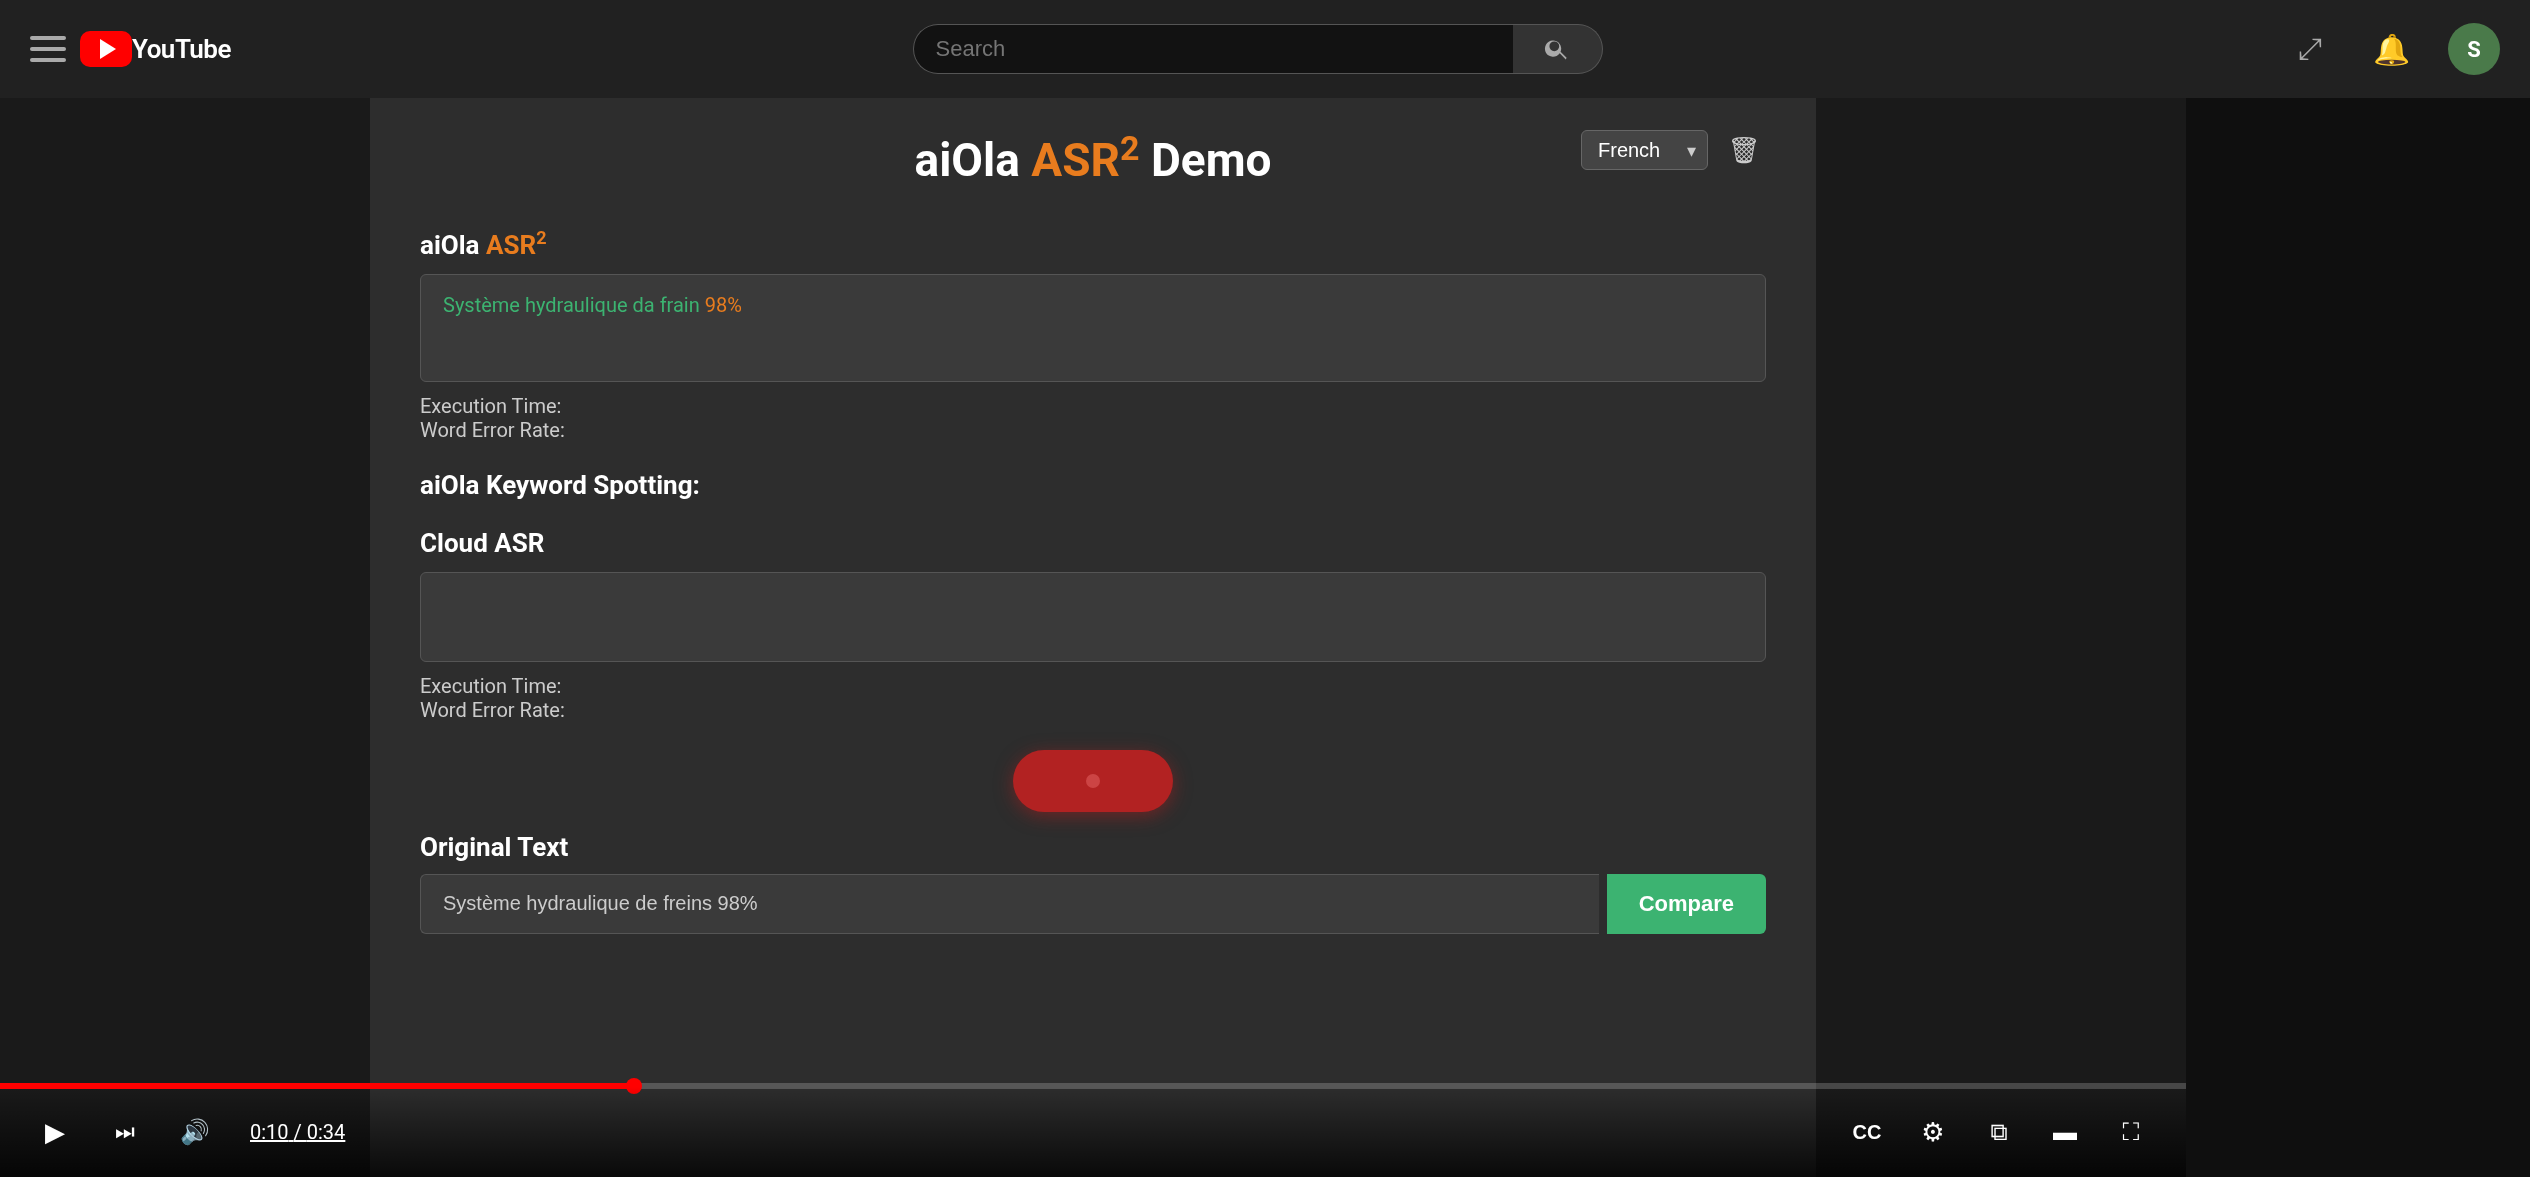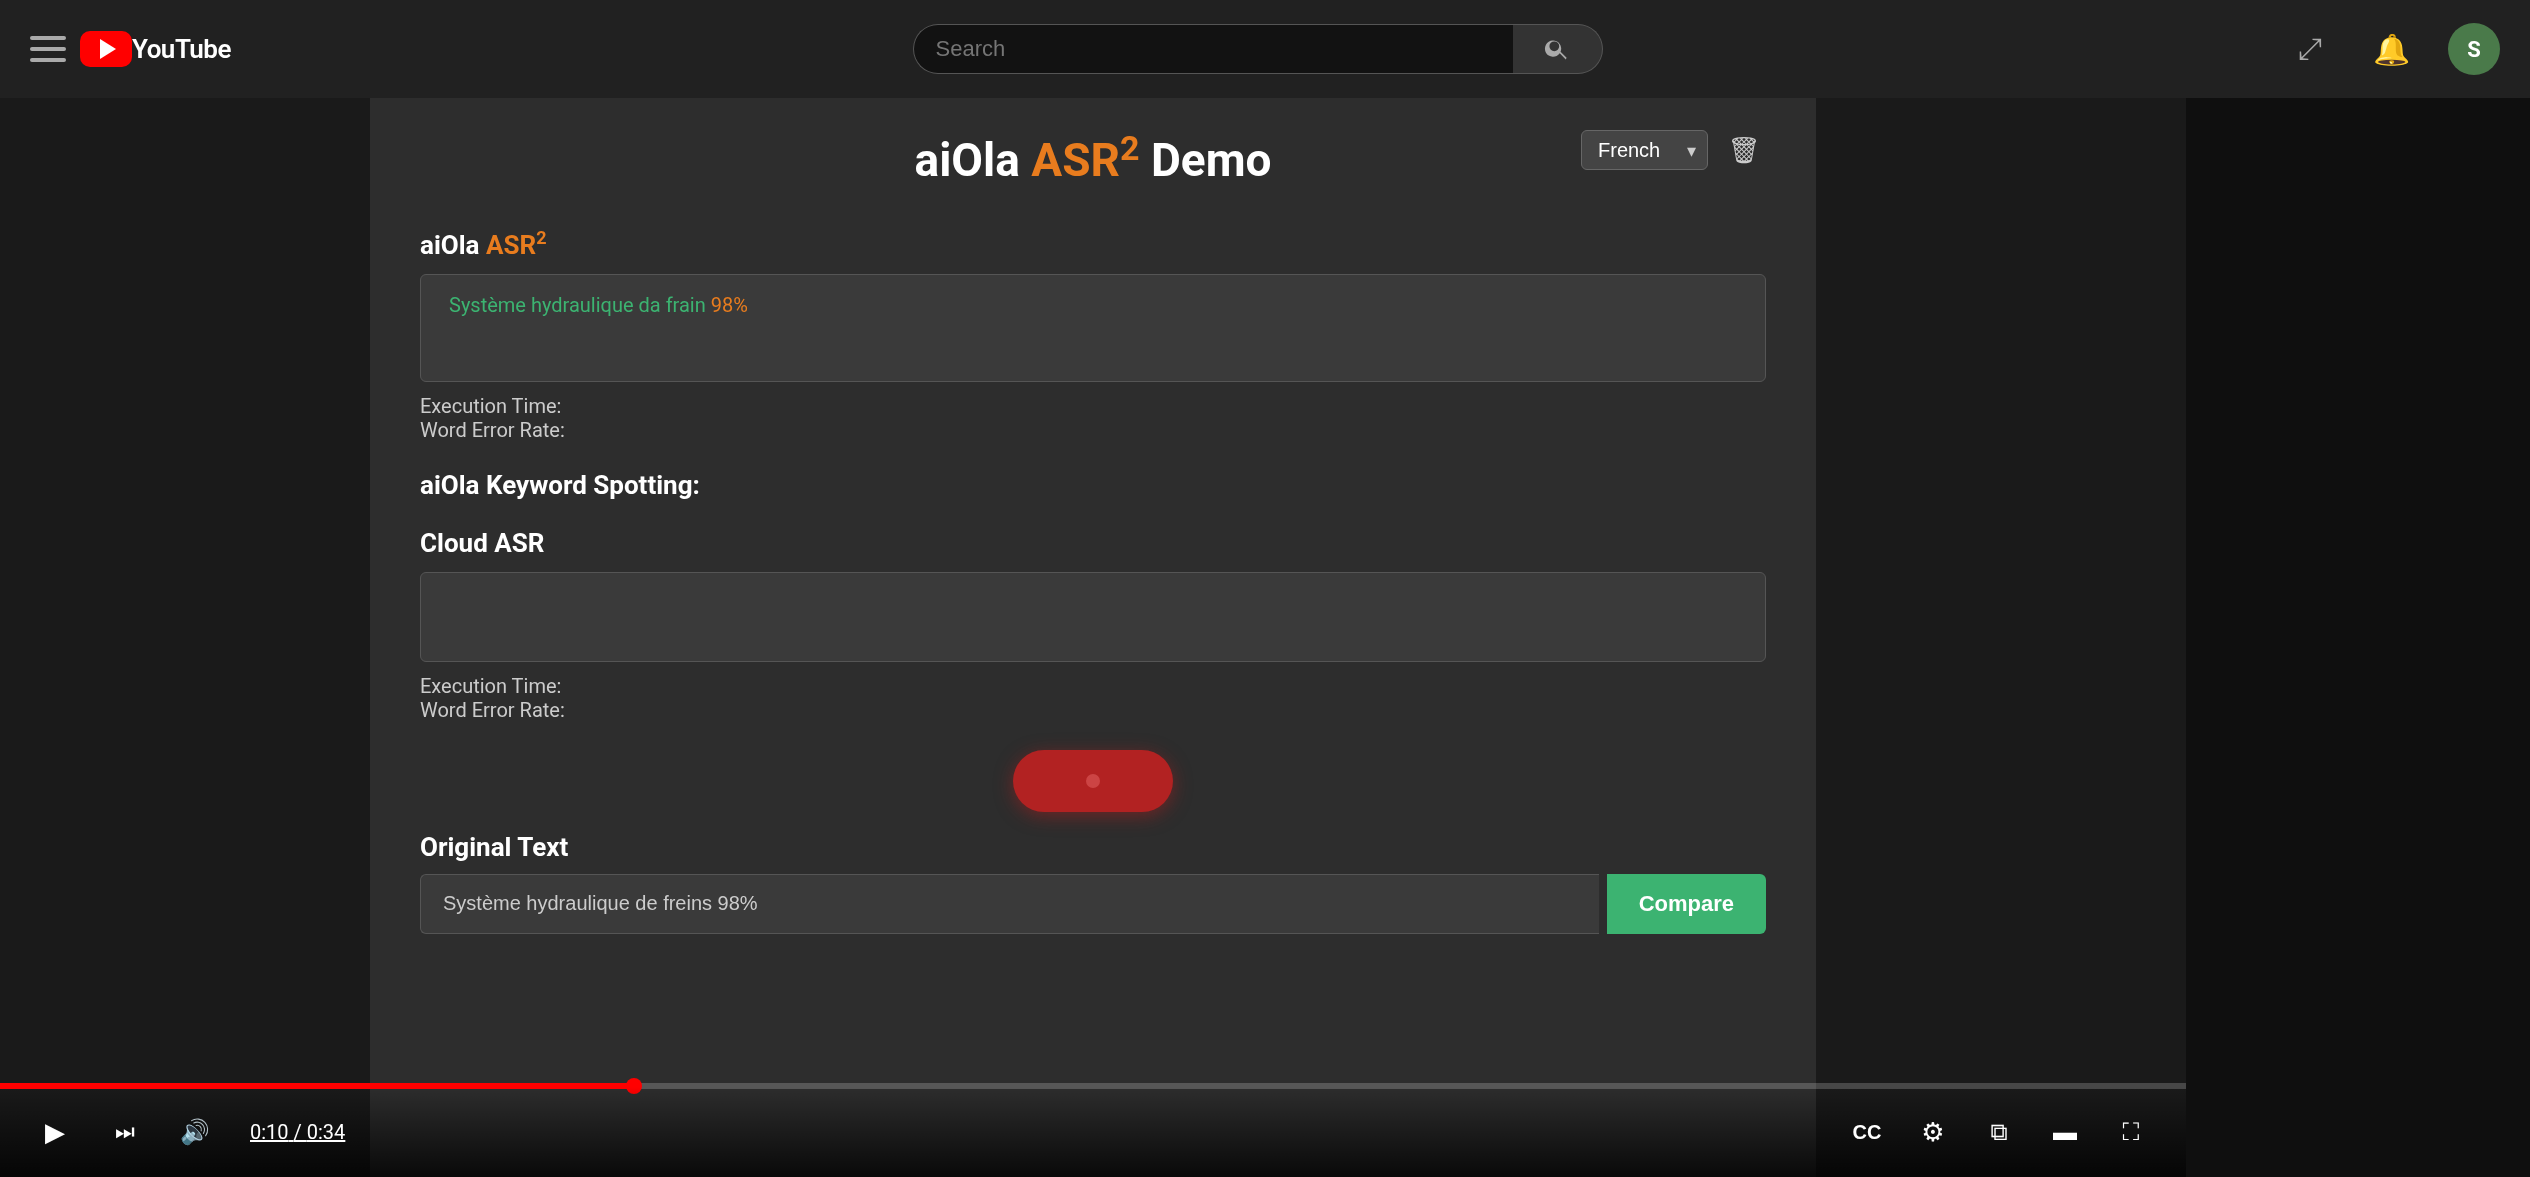--- a/index.html
+++ b/index.html
@@ -279,21 +279,21 @@
       vertical-align: super;
     }
 
     
     .result-box {
       width: 100%;
       min-height: 108px;
       background: #3a3a3a;
       border: 1.5px solid #555;
       border-radius: 6px;
-      padding: 18px 28px;
+      padding: 18px 22px;
       font-size: 20px;
       color: #ccc;
       margin-bottom: 12px;
     }
     .result-text-green {
       color: #3cb371;
     }
     .result-text-orange {
       color: #e87c1e;
     }

